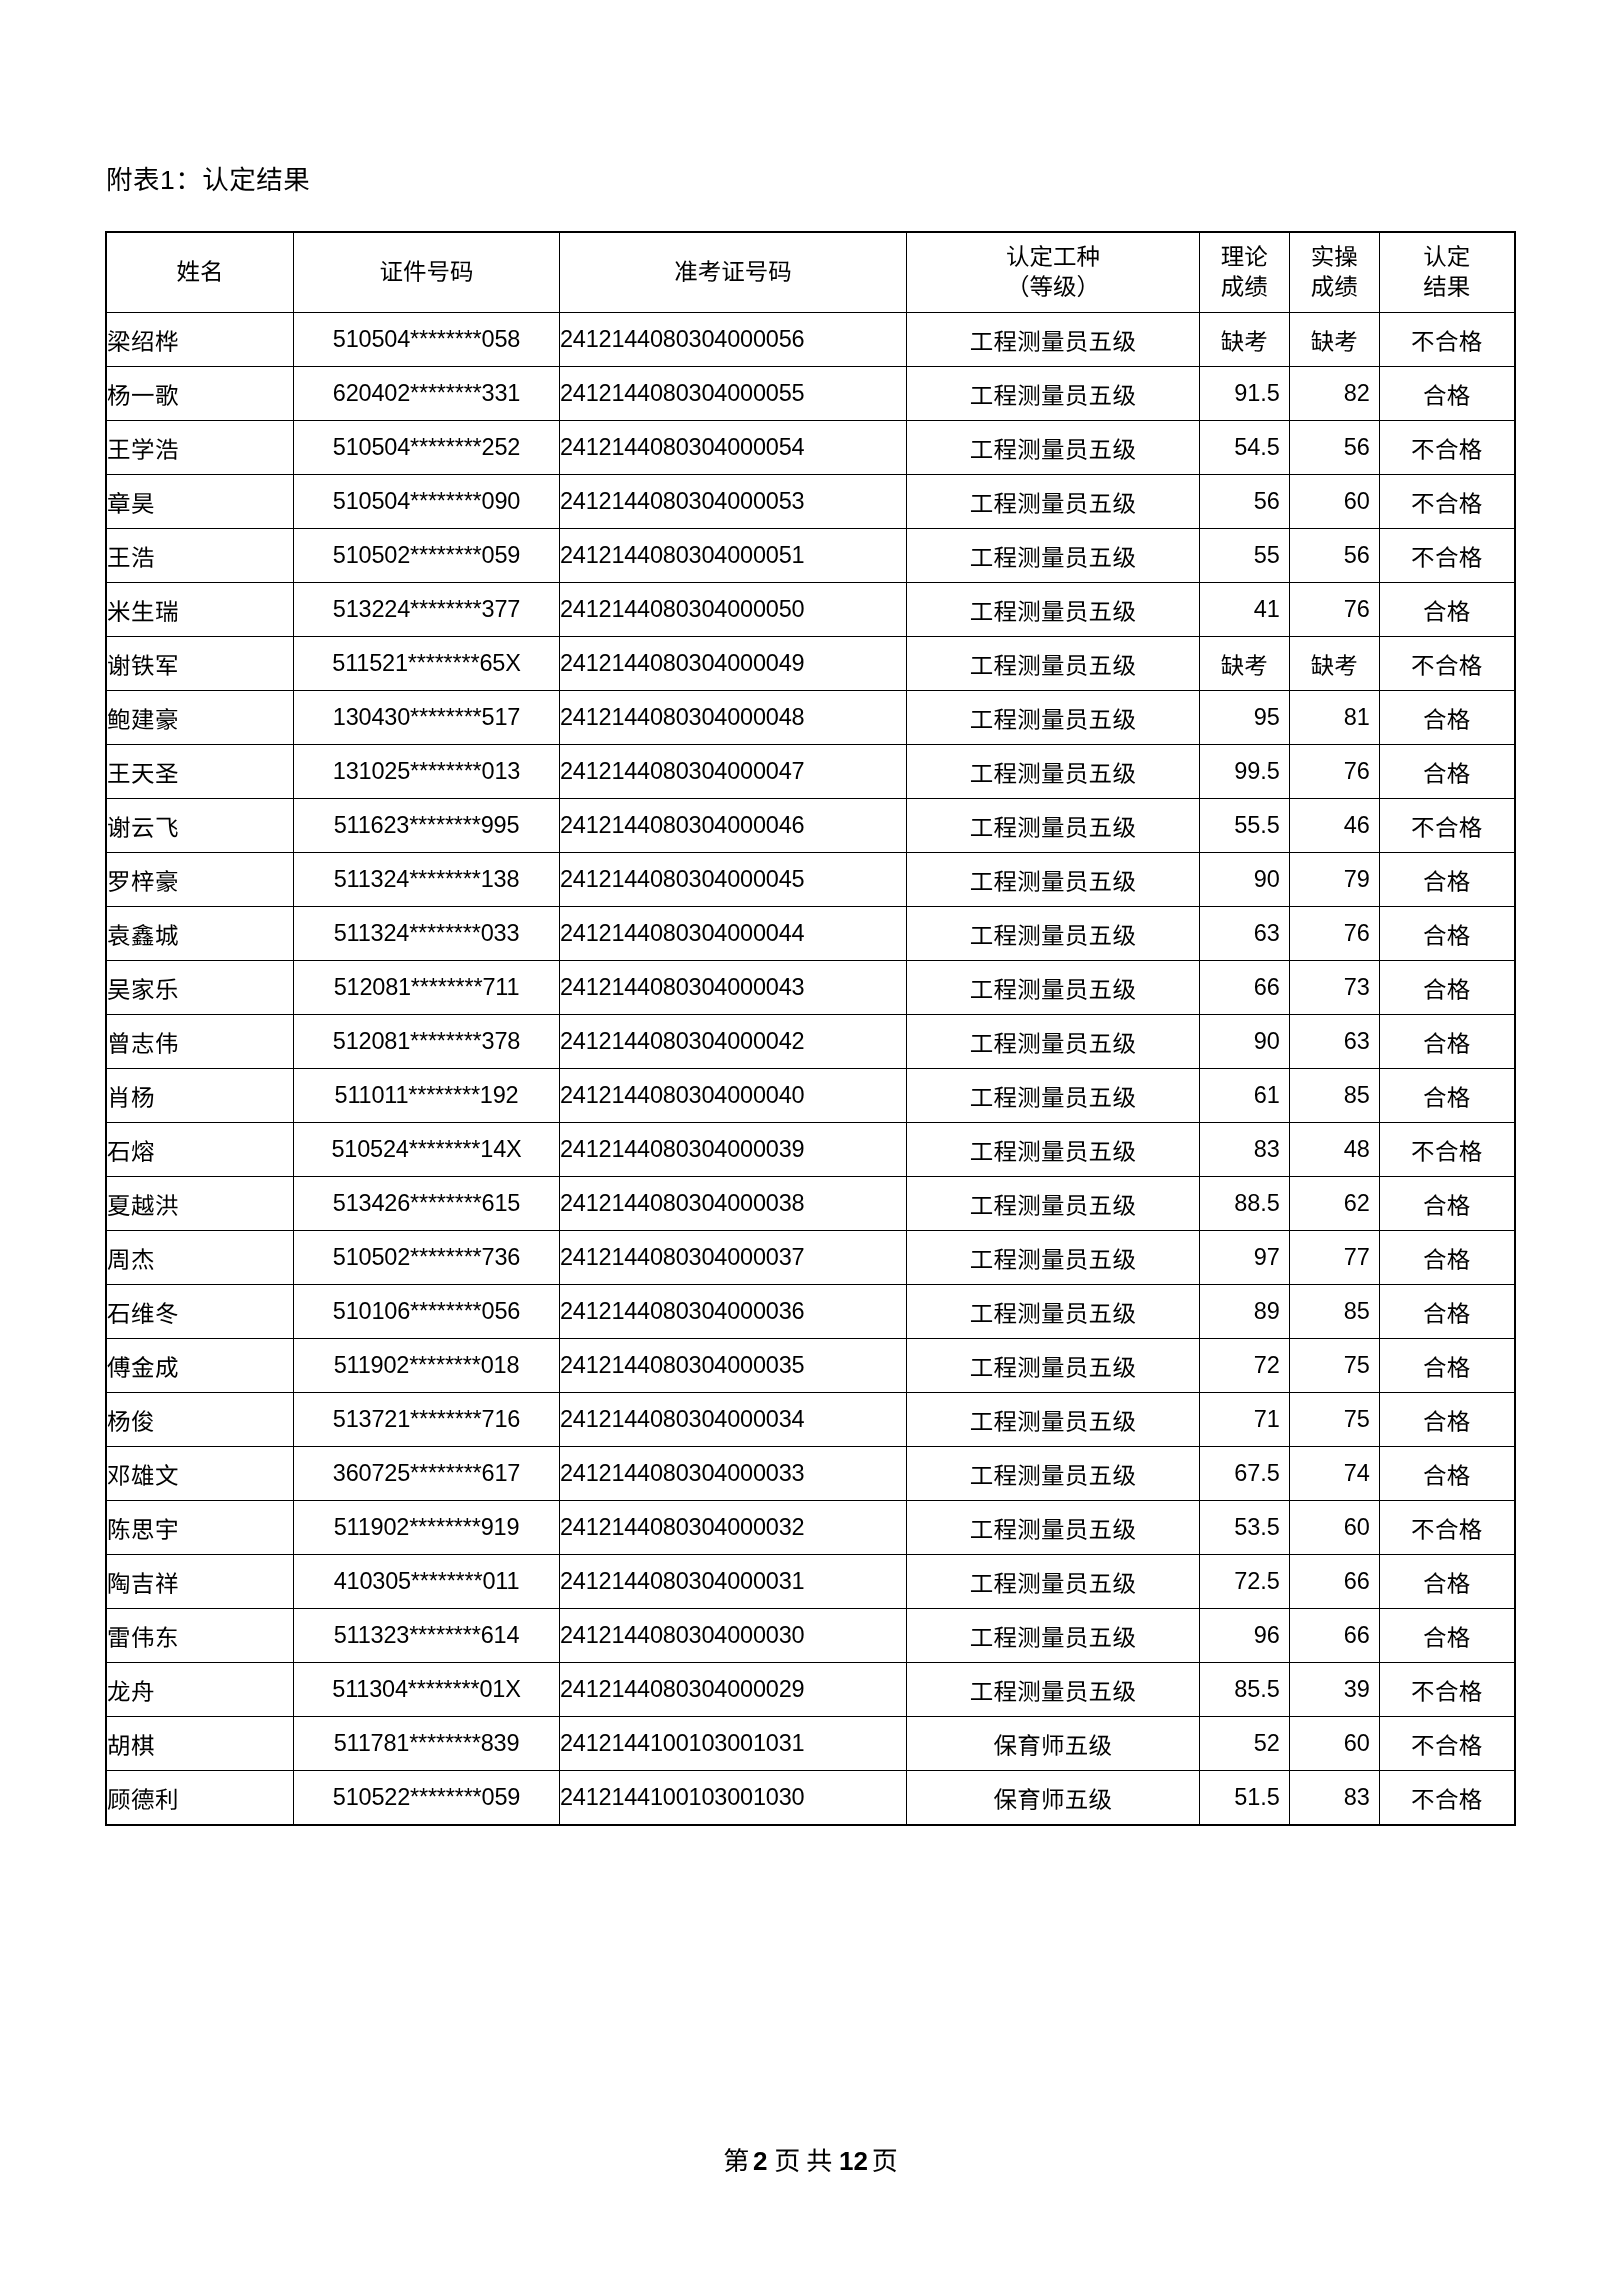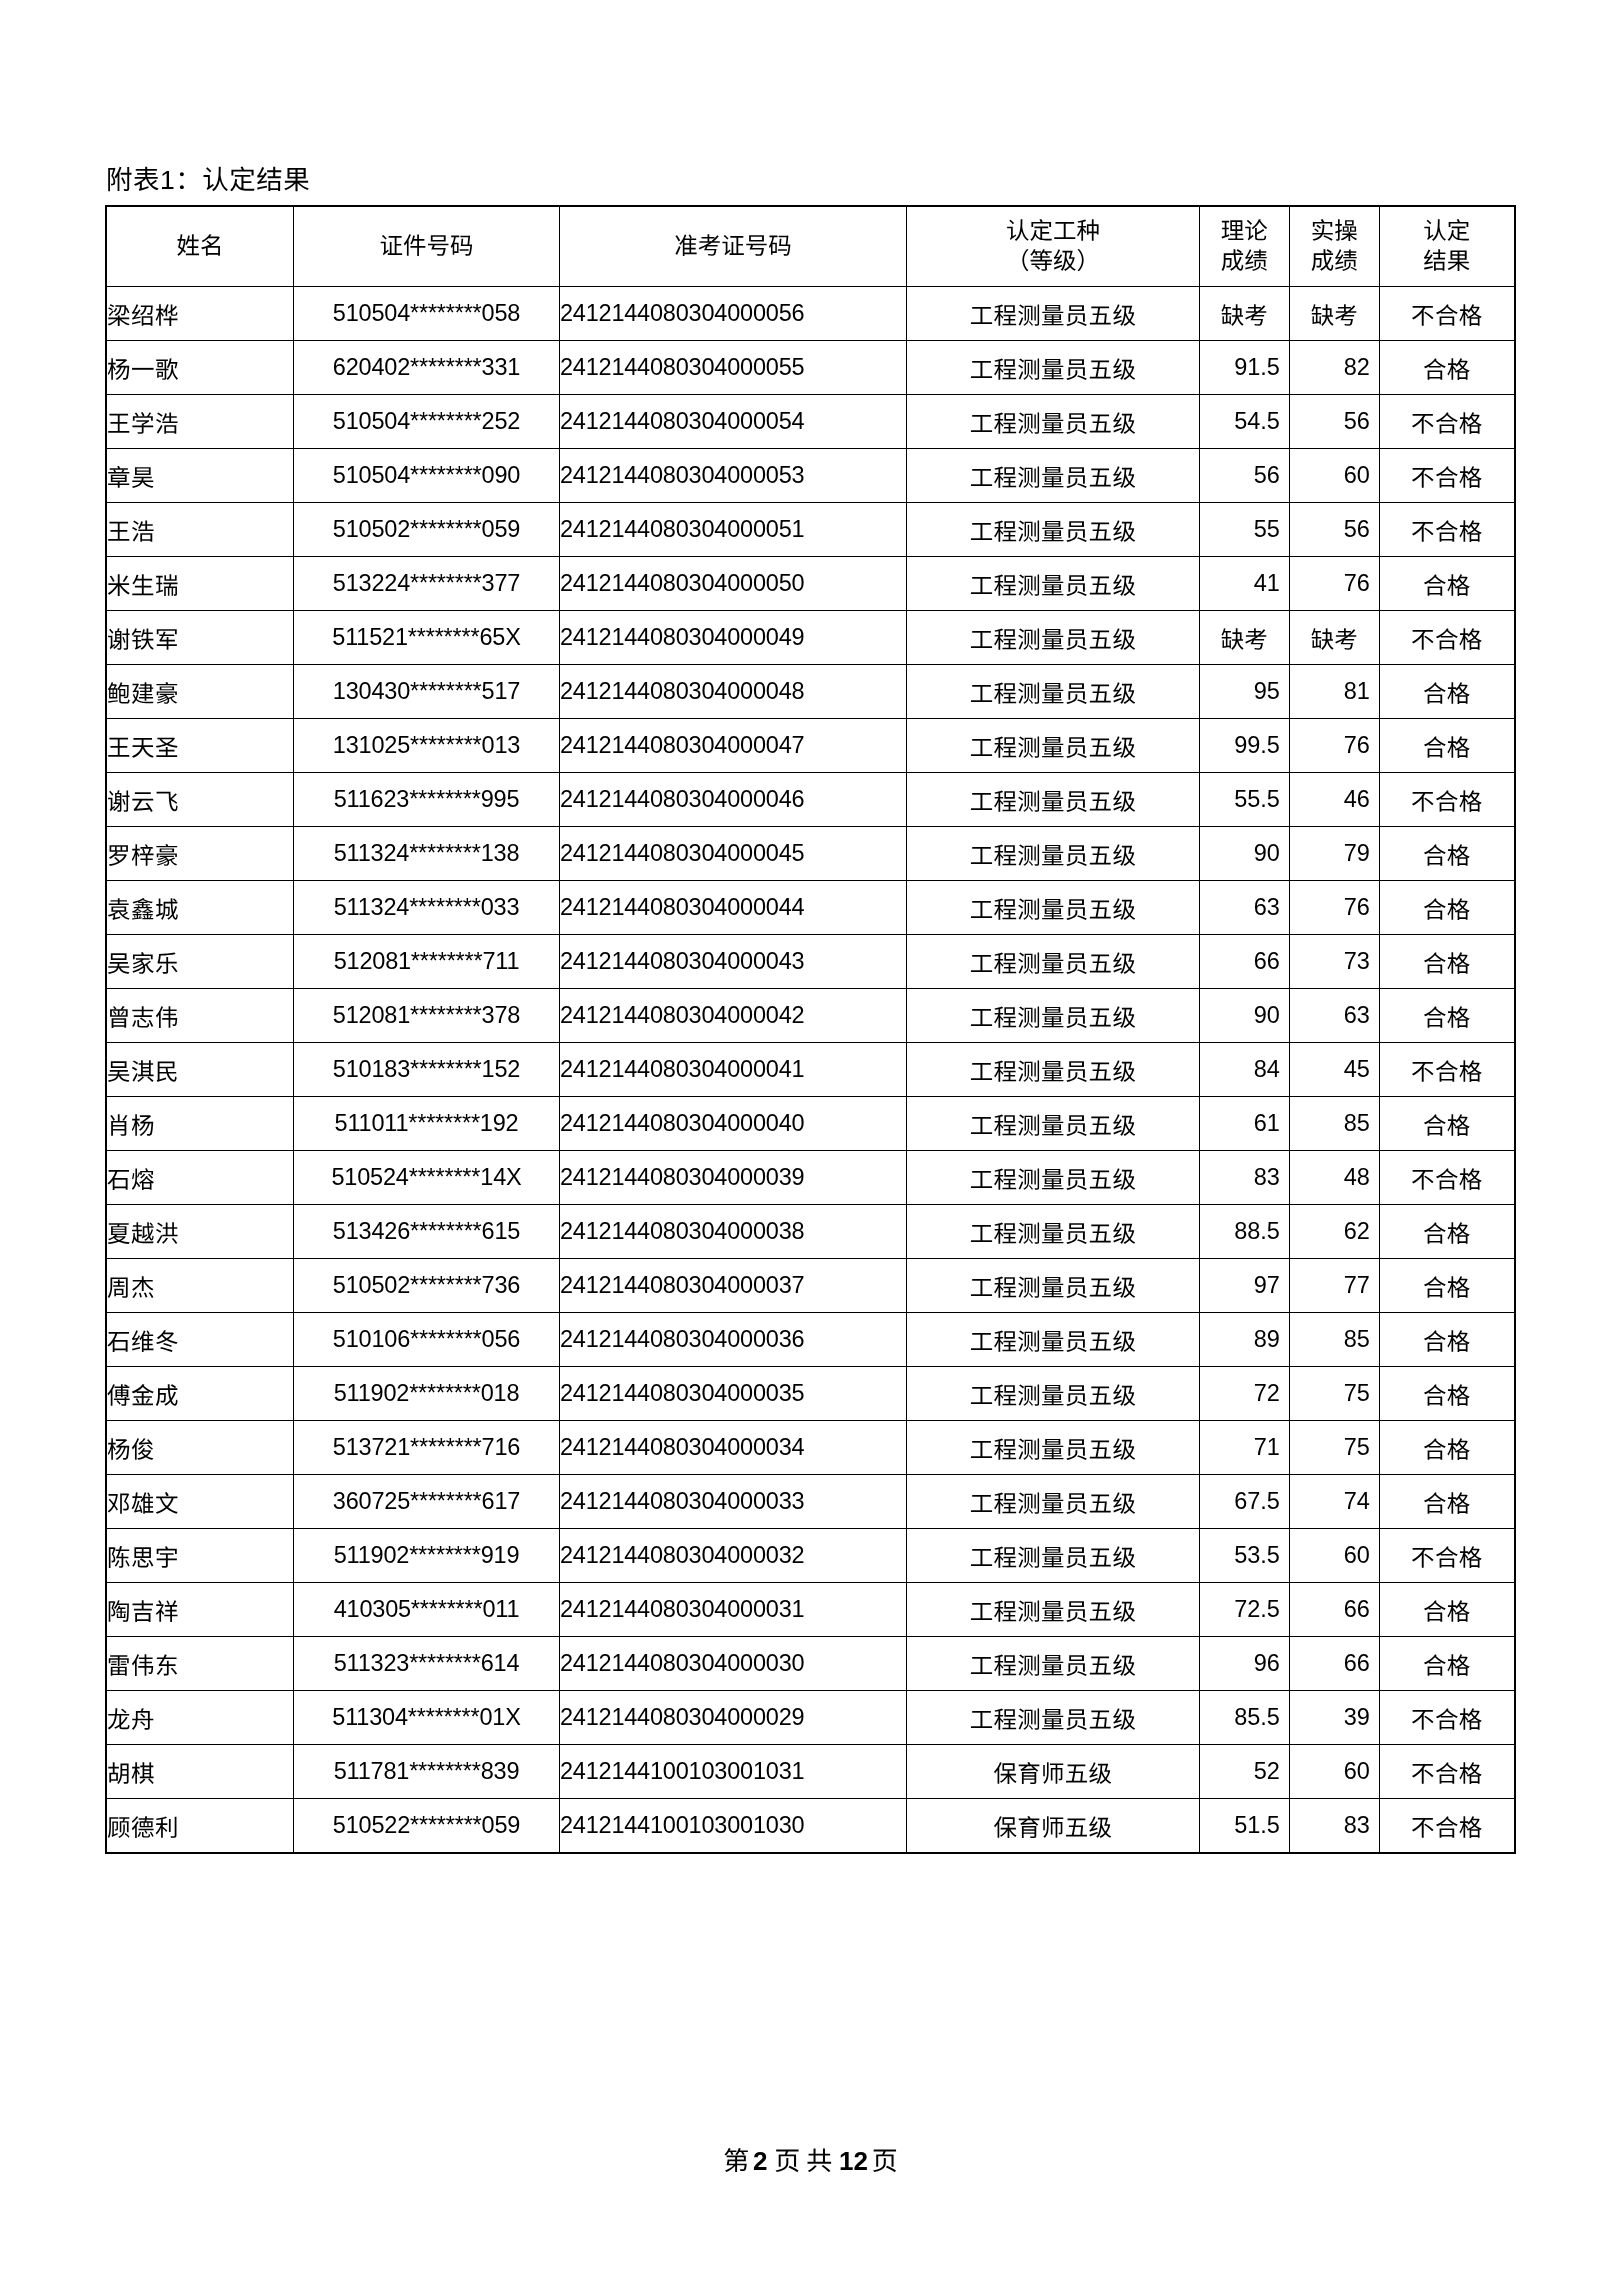--- a/index.html
+++ b/index.html
@@ -36,21 +36,21 @@
     line-height: 1.2;
     letter-spacing: 0.5px;
     white-space: nowrap;
     font-family: "Liberation Sans", "DejaVu Sans", sans-serif;
   }
 
   
   .result-table-wrap {
     position: absolute;
     left: 106px;
-    top: 206px;
+    top: 232px;
     width: 1409px;
   }
 
   table.result-table {
     border-collapse: collapse;
     table-layout: fixed;
     width: 1409px;
     font-family: "Liberation Sans", "DejaVu Sans", sans-serif;
   }
 
@@ -326,29 +326,20 @@
           <tr>
             <td class="cell-name">曾志伟</td>
             <td class="cell-idno">512081********378</td>
             <td class="cell-ticket">2412144080304000042</td>
             <td class="cell-job">工程测量员五级</td>
             <td class="cell-score num">90</td>
             <td class="cell-score num">63</td>
             <td class="cell-result">合格</td>
           </tr>
           <tr>
-            <td class="cell-name">吴淇民</td>
-            <td class="cell-idno">510183********152</td>
-            <td class="cell-ticket">2412144080304000041</td>
-            <td class="cell-job">工程测量员五级</td>
-            <td class="cell-score num">84</td>
-            <td class="cell-score num">45</td>
-            <td class="cell-result">不合格</td>
-          </tr>
-          <tr>
             <td class="cell-name">肖杨</td>
             <td class="cell-idno">511011********192</td>
             <td class="cell-ticket">2412144080304000040</td>
             <td class="cell-job">工程测量员五级</td>
             <td class="cell-score num">61</td>
             <td class="cell-score num">85</td>
             <td class="cell-result">合格</td>
           </tr>
           <tr>
             <td class="cell-name">石熔</td>

